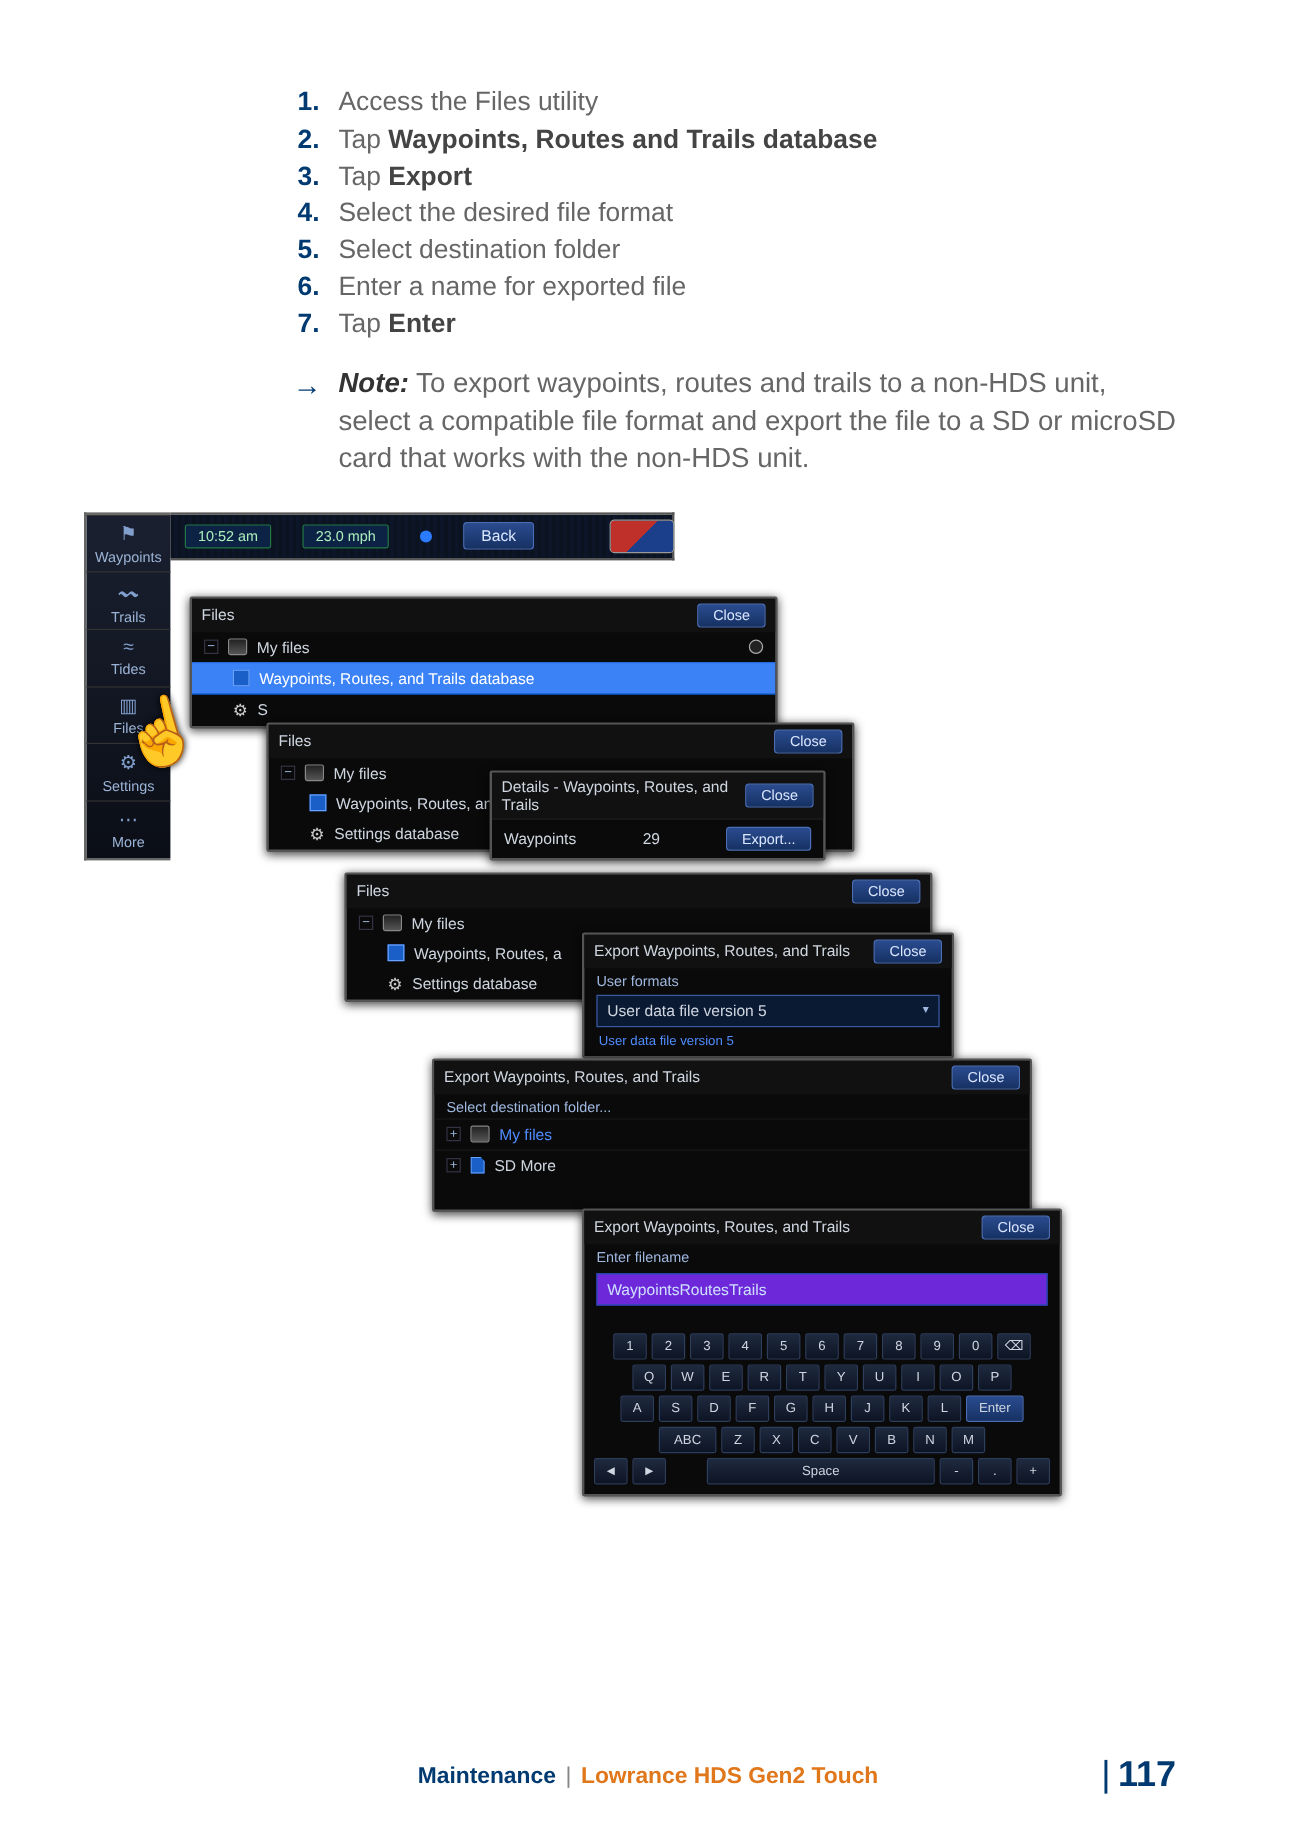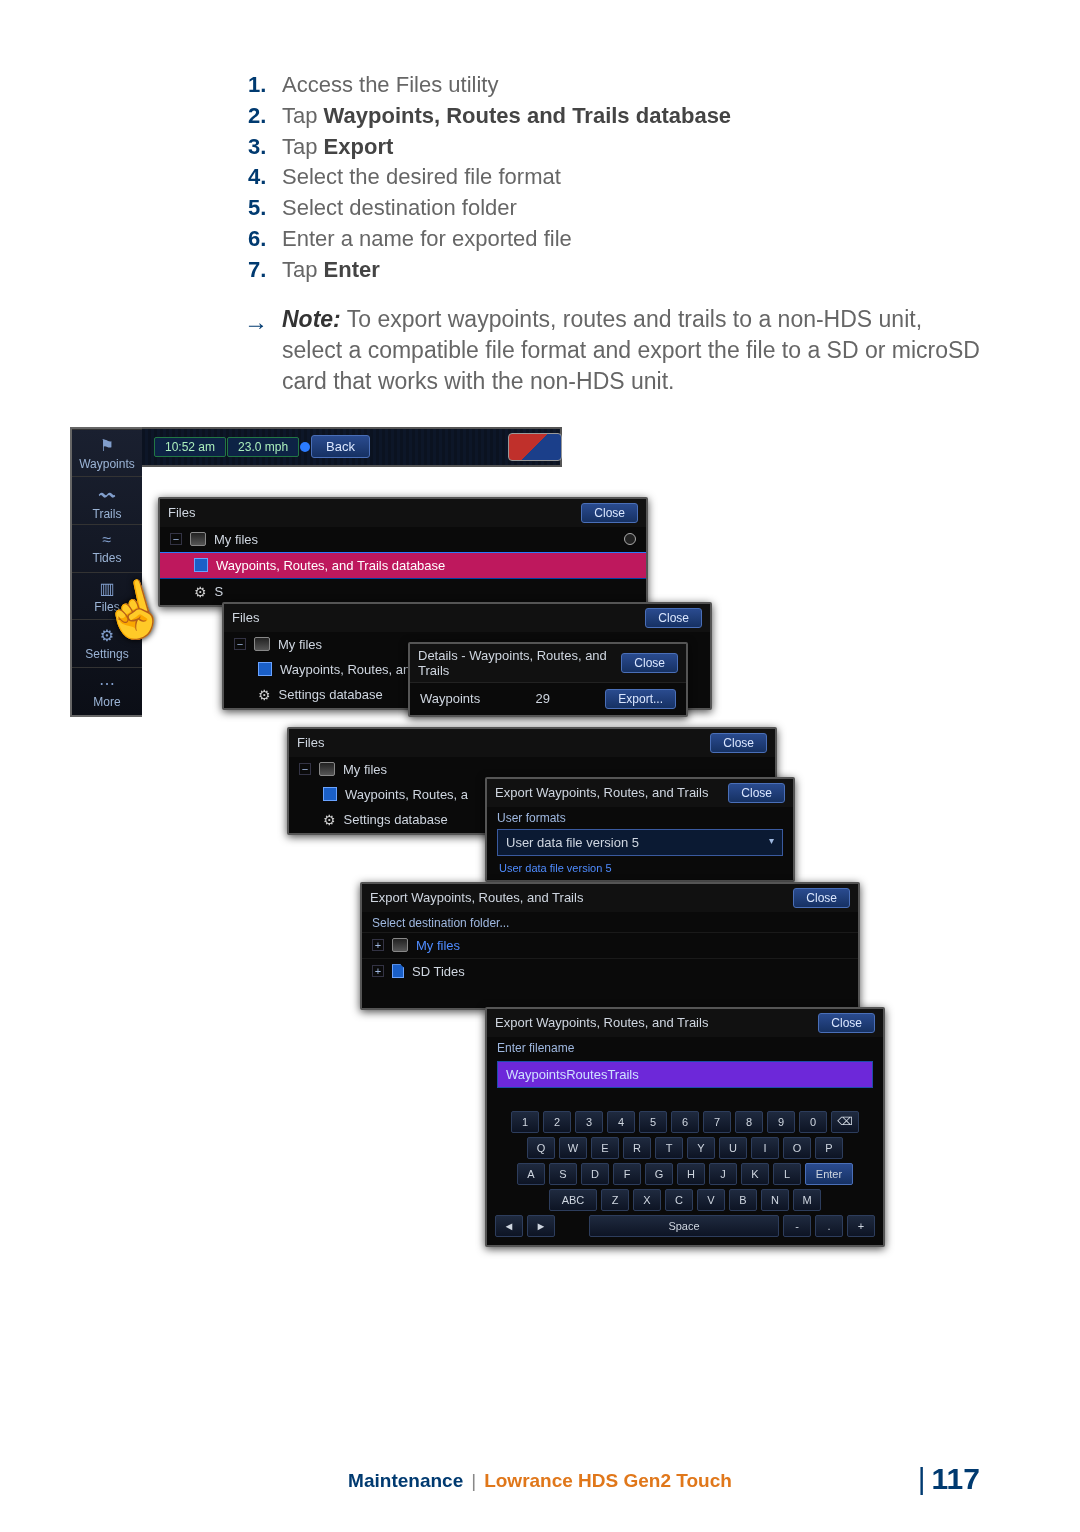--- a/index.html
+++ b/index.html
@@ -98,21 +98,21 @@
     padding: 2px 12px;
     border-radius: 3px;
   }
   .row {
     display: flex;
     align-items: center;
     gap: 8px;
     padding: 5px 10px;
     color: #cfd6e0;
   }
-  .row.sel { background: #be185d; border-top:1px solid #2b7bff; border-bottom:1px solid #0041a0; color:#fff; }
+  .row.sel { background: #3b82f6; border-top:1px solid #2b7bff; border-bottom:1px solid #0041a0; color:#fff; }
   .expand { display:inline-block; width:12px; text-align:center; color:#9fb8e0; font-size:11px; border:1px solid #334; line-height:10px; }
   .icon { display:inline-block; width:16px; height:14px; }
   .icon-drive { background: linear-gradient(#222,#555); border-radius:2px; border:1px solid #888; }
   .icon-db { background: #1a5fc7; width:14px; height:14px; border:1px solid #6aa3ff; }
   .icon-gears { color:#ccc; font-size:14px; }
   .icon-sd { background:#1a5fc7; border:1px solid #6aa3ff; width:12px; height:14px; clip-path: polygon(0 0, 70% 0, 100% 25%, 100% 100%, 0 100%); }
   .radio { display:inline-block; width:12px; height:12px; border:1px solid #aaa; border-radius:50%; background:#222; }
 
   .sidebar {
     position:absolute; left:0; top:0; width:72px; height:290px;
@@ -124,21 +124,21 @@
     flex:1; display:flex; flex-direction:column; align-items:center; justify-content:center;
     border-top:1px solid #333; color:#9bb4d6; font-size:12px;
     gap:2px;
   }
   .sidebar .sbicon { font-size:16px; color:#819ecc; }
 
   .topbar {
     position:absolute; left:72px; top:0; height:40px; width:420px;
     background: repeating-linear-gradient(90deg,#0b1220 0 3px,#0d1628 3px 6px);
     border:2px solid #555; border-left:none;
-    display:flex; align-items:center; gap:1px; padding:0 12px; color:#aeb;
+    display:flex; align-items:center; gap:26px; padding:0 12px; color:#aeb;
   }
   .topbar .tb { background:#0d2345; color:#aeb; border:1px solid #274; padding:2px 10px; font-size:12px; border-radius:2px;}
   .topbar .back { background:linear-gradient(#2a4b8f,#163163); border:1px solid #4a6fb8; color:#dbe7ff; padding:3px 14px; border-radius:3px; font-size:13px;}
   .dot { width:10px;height:10px;border-radius:50%;background:#2b7bff; }
 
   .hand {
     position:absolute;
     color:#aeb7c4;
     font-size:54px;
     transform: rotate(-15deg);
@@ -335,21 +335,21 @@
       </div>
       <div class="subheader">Select destination folder...</div>
       <div class="row my">
         <span class="expand">+</span>
         <span class="icon icon-drive"></span>
         <span>My files</span>
       </div>
       <div class="row">
         <span class="expand">+</span>
         <span class="icon icon-sd"></span>
-        <span>SD Tides</span>
+        <span>SD More</span>
       </div>
       <div style="height:24px"></div>
     </div>
 
     <div class="panel" style="left:415px; top:580px; width:400px; height:240px;">
       <div class="titlebar">
         <span class="title">Export Waypoints, Routes, and Trails</span>
         <span class="closebtn">Close</span>
       </div>
       <div class="subheader">Enter filename</div>

